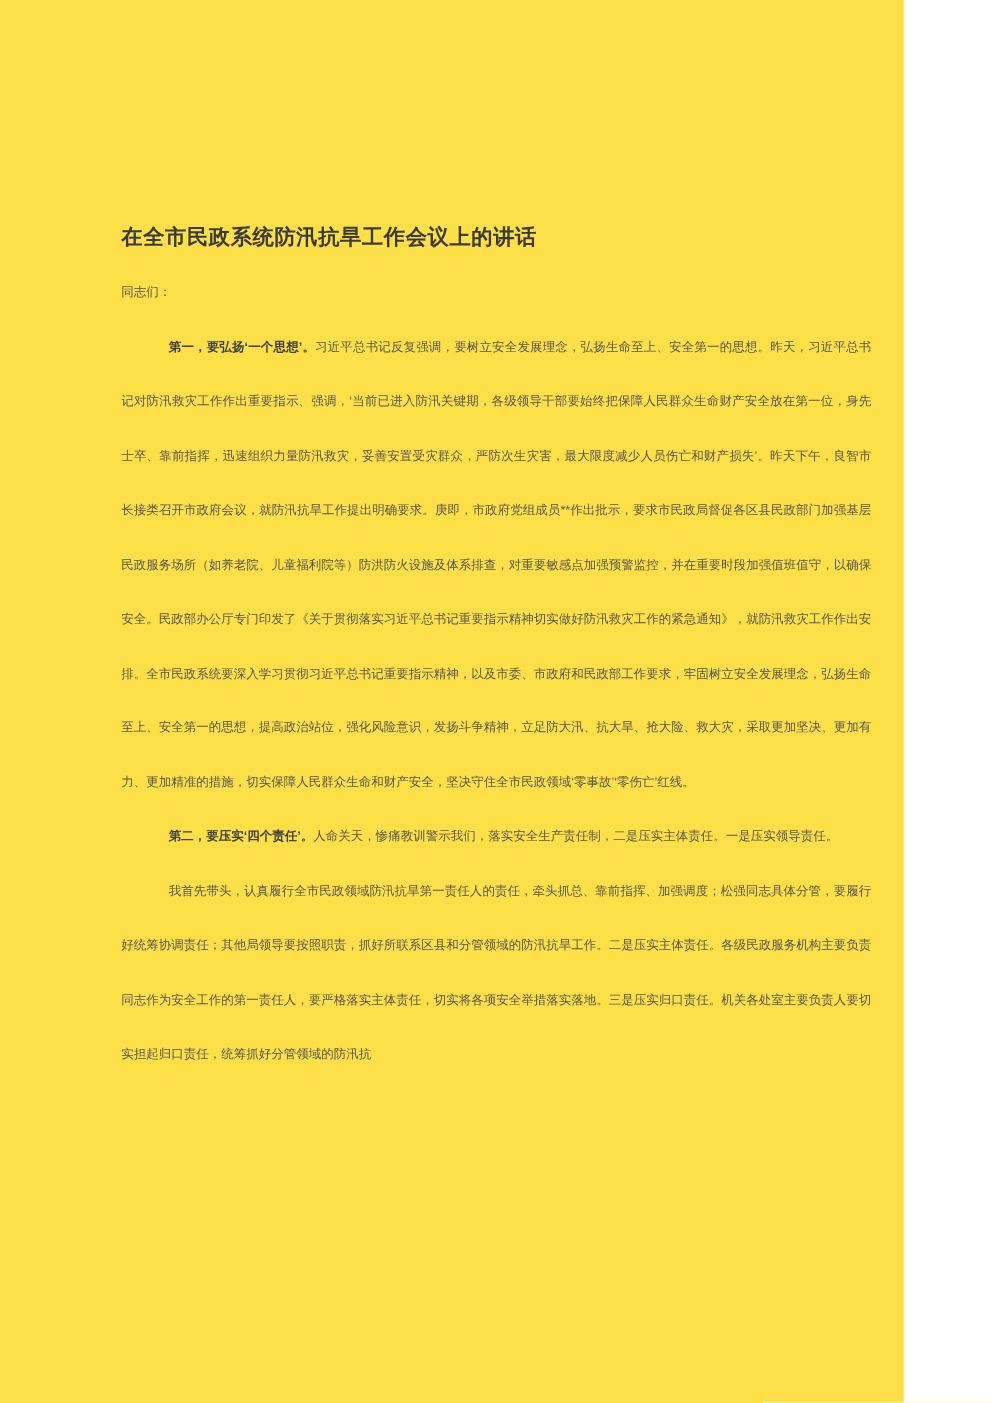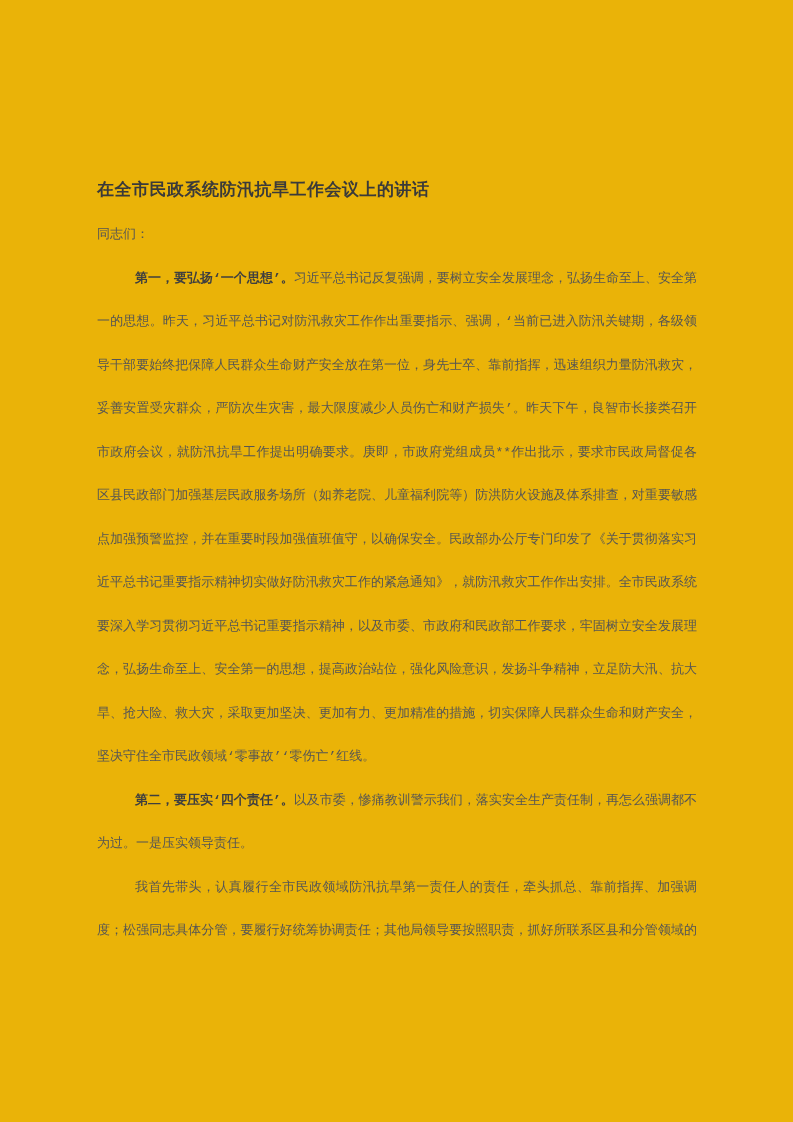--- a/index.html
+++ b/index.html
@@ -2,23 +2,23 @@
 <html><head>
 <meta charset="utf-8">
 <style>
   html, body {
     margin: 0;
     padding: 0;
     background: #ffffff;
   }
   .page {
     position: relative;
-    width: 793px;
+    width: 723px;
     height: 1122px;
-    background: #eab308;
+    background: #fde047;
     overflow: hidden;
     font-family: "Liberation Sans", sans-serif;
   }
   .doc-title {
     position: absolute;
     left: 97px;
     top: 167px;
     width: 620px;
     font-size: 17px;
     line-height: 24px;
@@ -27,27 +27,26 @@
     letter-spacing: 0.5px;
     white-space: nowrap;
   }
   .body-text {
     position: absolute;
     left: 97px;
     top: 213px;
     width: 600px;
     height: 740px;            
     overflow: hidden;
-    font-size: 13px;
+    font-size: 10px;
     line-height: 43.5px;
     color: #555555;
     text-align: justify;
     text-justify: inter-ideograph;
     word-break: normal;
-    font-family: Liberation Mono, monospace;
   }
   .body-text p {
     margin: 0;
     padding: 0;
     text-indent: 38px;
   }
   .body-text p.salutation {
     text-indent: 0;
   }
   .para-lead {
@@ -62,19 +61,19 @@
 
   <h1 class="doc-title">在全市民政系统防汛抗旱工作会议上的讲话</h1>
 
   <div class="body-text">
 
     <p class="salutation">同志们：</p>
 
 
     <p><span class="para-lead">第一，要弘扬‘一个思想’。</span><span>习近平总书记反复强调，要树立安全发展理念，弘扬生命至上、安全第一的思想。昨天，习近平总书记对防汛救灾工作作出重要指示、强调，‘当前已进入防汛关键期，各级领导干部要始终把保障人民群众生命财产安全放在第一位，身先士卒、靠前指挥，迅速组织力量防汛救灾，妥善安置受灾群众，严防次生灾害，最大限度减少人员伤亡和财产损失’。昨天下午，良智市长接类召开市政府会议，就防汛抗旱工作提出明确要求。庚即，市政府党组成员**作出批示，要求市民政局督促各区县民政部门加强基层民政服务场所（如养老院、儿童福利院等）防洪防火设施及体系排查，对重要敏感点加强预警监控，并在重要时段加强值班值守，以确保安全。民政部办公厅专门印发了《关于贯彻落实习近平总书记重要指示精神切实做好防汛救灾工作的紧急通知》，就防汛救灾工作作出安排。全市民政系统要深入学习贯彻习近平总书记重要指示精神，以及市委、市政府和民政部工作要求，牢固树立安全发展理念，弘扬生命至上、安全第一的思想，提高政治站位，强化风险意识，发扬斗争精神，立足防大汛、抗大旱、抢大险、救大灾，采取更加坚决、更加有力、更加精准的措施，切实保障人民群众生命和财产安全，坚决守住全市民政领域‘零事故’‘零伤亡’红线。</span></p>
 
-    <p><span class="para-lead">第二，要压实‘四个责任’。</span><span>以及市委，惨痛教训警示我们，落实安全生产责任制，再怎么强调都不为过。一是压实领导责任。</span></p>
+    <p><span class="para-lead">第二，要压实‘四个责任’。</span><span>人命关天，惨痛教训警示我们，落实安全生产责任制，二是压实主体责任。一是压实领导责任。</span></p>
 
     <p><span>我首先带头，认真履行全市民政领域防汛抗旱第一责任人的责任，牵头抓总、靠前指挥、加强调度；松强同志具体分管，要履行好统筹协调责任；其他局领导要按照职责，抓好所联系区县和分管领域的防汛抗旱工作。二是压实主体责任。各级民政服务机构主要负责同志作为安全工作的第一责任人，要严格落实主体责任，切实将各项安全举措落实落地。三是压实归口责任。机关各处室主要负责人要切实担起归口责任，统筹抓好分管领域的防汛抗</span></p>
 
   </div>
 
 </div>
 
 </body></html>

